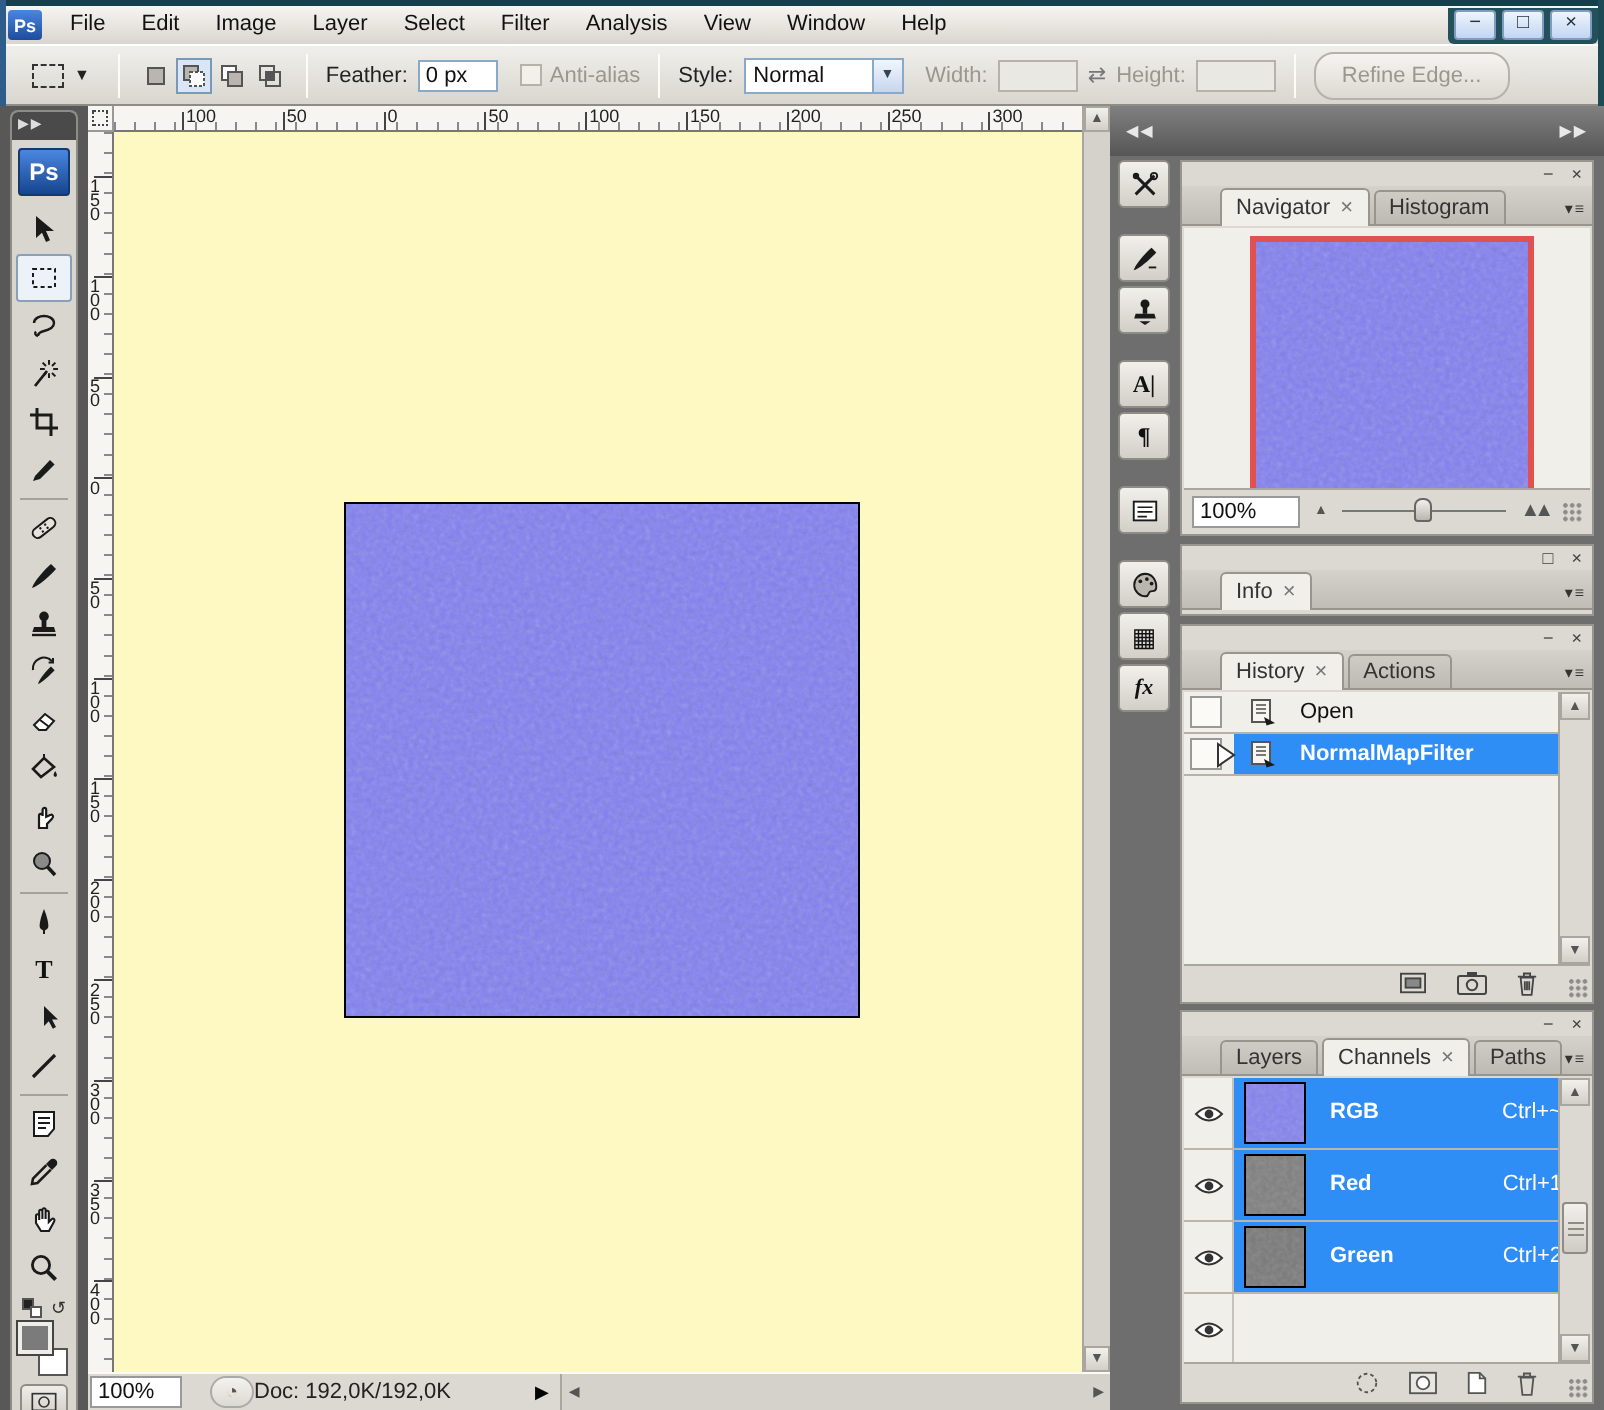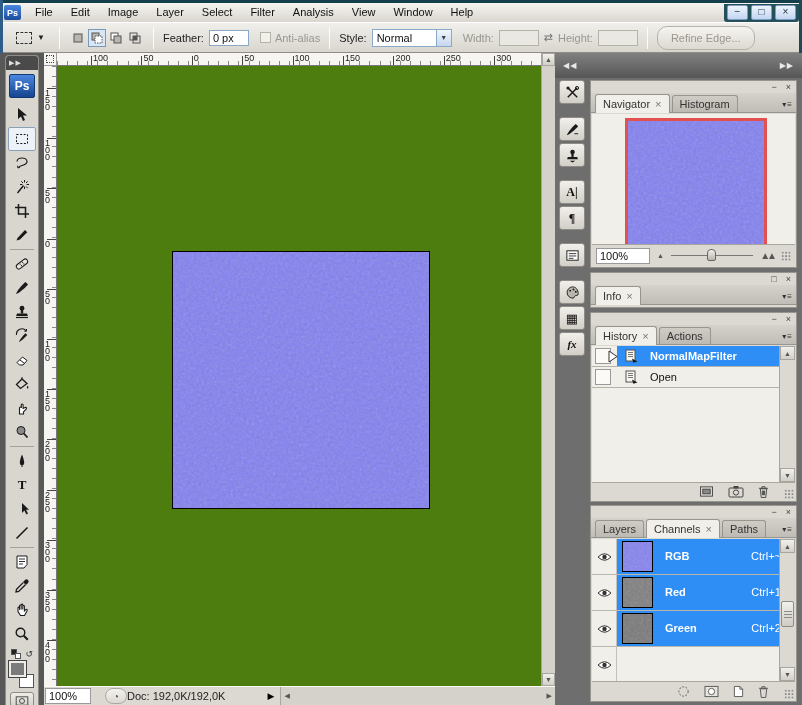--- a/index.html
+++ b/index.html
@@ -63,21 +63,21 @@
   .mini-fgbg .a{position:absolute;left:0;top:0;width:6px;height:6px;background:#222;border:1px solid #555}
   .mini-fgbg .b{position:absolute;right:0;bottom:0;width:6px;height:6px;background:#fff;border:1px solid #555}
   .swap-glyph{font-size:9px;color:#333}
   .fgbg{position:relative;width:28px;height:27px;margin:2px auto}
   .bg-sw{position:absolute;right:2px;bottom:0;width:15px;height:14px;background:#fff;border:1px solid #555}
   .fg-sw{position:absolute;left:1px;top:0;width:17px;height:16px;border:2px solid #efede8;outline:1px solid #444}
   .tb-btn{width:24px;height:18px;margin:4px auto 0;border:1px solid #8f8c85;border-radius:3px;
           background:linear-gradient(#efede8,#cfccc5);display:flex;align-items:center;justify-content:center}
 
   
-  .canvas-area{position:absolute;left:44px;top:0;width:511px;height:652px;background:#4d7c0f}
+  .canvas-area{position:absolute;left:44px;top:0;width:511px;height:652px;background:#fef9c3}
   .ruler-corner{position:absolute;left:0;top:0;width:13px;height:13px;background:#f6f5f1;
                 border-right:1px solid #999;border-bottom:1px solid #999}
   .ruler-corner::after{content:"";position:absolute;left:2px;top:2px;right:2px;bottom:2px;border:1px dotted #444}
   .h-ruler{position:absolute;left:13px;top:0;right:14px;height:13px;background:#f6f5f1;border-bottom:1px solid #777;overflow:hidden}
   .h-ruler::after{content:"";position:absolute;left:0;right:0;bottom:0;height:4px;
       background:repeating-linear-gradient(90deg,#888 0 1px,transparent 1px 10.08px)}
   .h-ruler::before{content:"";position:absolute;left:34px;right:0;bottom:0;height:9px;
       background:repeating-linear-gradient(90deg,#444 0 1px,transparent 1px 50.4px)}
   .h-lab{position:absolute;top:0;font-size:9px;color:#222}
   .v-ruler{position:absolute;left:0;top:13px;width:13px;bottom:19px;background:#f6f5f1;border-right:1px solid #777;overflow:hidden}
@@ -109,21 +109,21 @@
   .icon-col{position:absolute;left:0;top:25px;width:35px;bottom:0}
   .dock-icon{width:26px;height:24px;margin:2px 0 0 4px;border:1px solid #8f8c85;border-radius:3px;
              background:linear-gradient(#f2f0eb,#d2cfc8);display:flex;align-items:center;justify-content:center}
   .dock-icon svg{width:15px;height:15px}
   .dock-icon.gap{margin-top:13px}
   .panels{position:absolute;left:35px;top:25px;width:207px;bottom:0}
   .panel{position:absolute;left:0;width:207px;background:#dcd9d2;border:1px solid #98958e}
   .p-minibar{height:12px;display:flex;justify-content:flex-end;align-items:center;gap:9px;
              padding:0 5px;font-size:9px;color:#444;line-height:10px}
   .p-tabs{height:20px;background:linear-gradient(#d5d2cb,#c0bdb6);border-bottom:1px solid #98958e;
-          display:flex;align-items:flex-end;padding-left:4px;position:relative}
+          display:flex;align-items:flex-end;padding-left:19px;position:relative}
   .p-tab{height:17px;padding:0 7px;display:flex;align-items:center;gap:5px;margin-right:2px;color:#333;
          background:linear-gradient(#cfccc5,#bdbab3);border:1px solid #98958e;border-bottom:none;border-radius:3px 3px 0 0}
   .p-tab.active{background:#f1efe9;height:19px;position:relative;z-index:2;margin-bottom:-1px;padding-bottom:1px}
   .p-menu{position:absolute;right:3px;bottom:3px;font-size:8px;color:#333;letter-spacing:1px}
   .p-body{position:absolute;left:1px;right:1px;bottom:1px;top:33px;background:#f0efe9;overflow:hidden}
   .grip{position:absolute;right:1px;bottom:1px;width:10px;height:10px;
         background-image:radial-gradient(#8a8a8a 1px,transparent 1.2px);background-size:3.4px 3.4px}
 
   
   .nav-thumb{position:absolute;left:33px;top:4px;width:142px;height:140px;border:3px solid #e25050;background:#8280f1}
@@ -604,46 +604,46 @@
               <span style="color:#777">×</span>
             </div>
             <div class="p-tab">
               <span>Actions</span>
             </div>
             <span class="p-menu">▾≡</span>
           </div>
           <div class="p-body" style="bottom:19px">
             <div id="history-states">
                 <div class="hist-row hist-state">
-                  <div class="hist-sel" style="background: rgb(46, 142, 245);"></div>
-                  <div class="hist-ptr">
-                    <svg width="10" height="13">
-                      <path d="M1 1l8 5.5L1 12z" fill="#fff" stroke="#333"></path>
-                    </svg>
-                  </div>
                   <div class="hist-well small"></div>
                   <div class="hist-ico">
                     <svg width="14" height="15" viewBox="0 0 14 15">
                       <rect x="2" y="1" width="9" height="11" fill="#f8f6f0" stroke="#555"></rect>
                       <path d="M4 3.5h5M4 5.5h5M4 7.5h5" stroke="#777" fill="none"></path>
                       <path d="M8 9.5l5.5 3-4.2 1.2z" fill="#1a1a1a"></path>
                     </svg>
                   </div>
-                  <div class="lab" style="color: rgb(255, 255, 255); font-weight: bold;">NormalMapFilter</div>
+                  <div class="lab">Open</div>
                 </div>
                 <div class="hist-row hist-state">
+                  <div class="hist-sel" style="background: rgb(46, 142, 245);"></div>
+                  <div class="hist-ptr">
+                    <svg width="10" height="13">
+                      <path d="M1 1l8 5.5L1 12z" fill="#fff" stroke="#333"></path>
+                    </svg>
+                  </div>
                   <div class="hist-well small"></div>
                   <div class="hist-ico">
                     <svg width="14" height="15" viewBox="0 0 14 15">
                       <rect x="2" y="1" width="9" height="11" fill="#f8f6f0" stroke="#555"></rect>
                       <path d="M4 3.5h5M4 5.5h5M4 7.5h5" stroke="#777" fill="none"></path>
                       <path d="M8 9.5l5.5 3-4.2 1.2z" fill="#1a1a1a"></path>
                     </svg>
                   </div>
-                  <div class="lab">Open</div>
+                  <div class="lab" style="color: rgb(255, 255, 255); font-weight: bold;">NormalMapFilter</div>
                 </div>
               </div>
             <div class="side-scroll">
               <div class="scr-btn">▲</div>
               <div class="scr-btn bottom">▼</div>
             </div>
           </div>
           <div class="p-foot">
             <span class="foot-ico">
               <svg viewBox="0 0 16 14" width="15" height="13">

